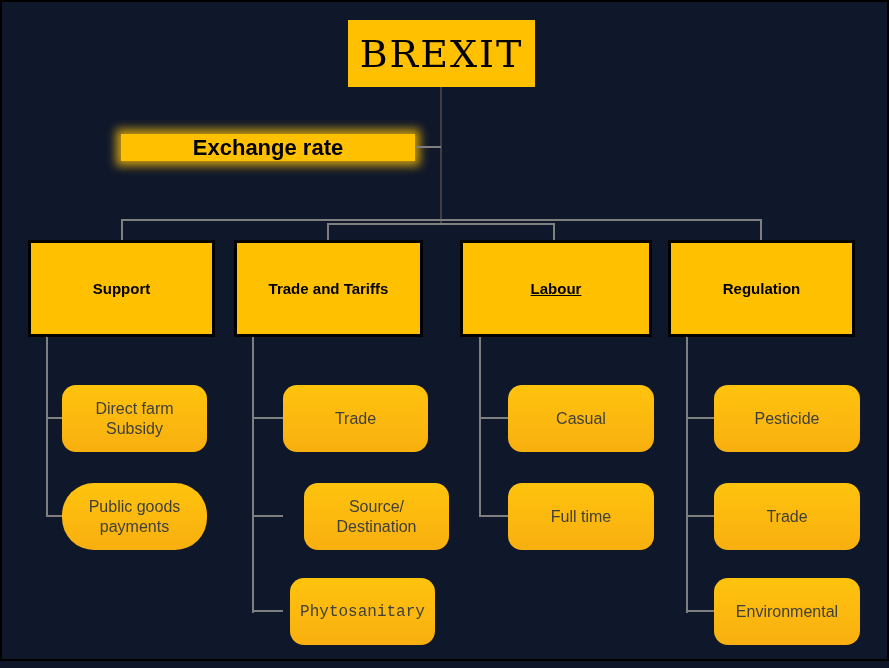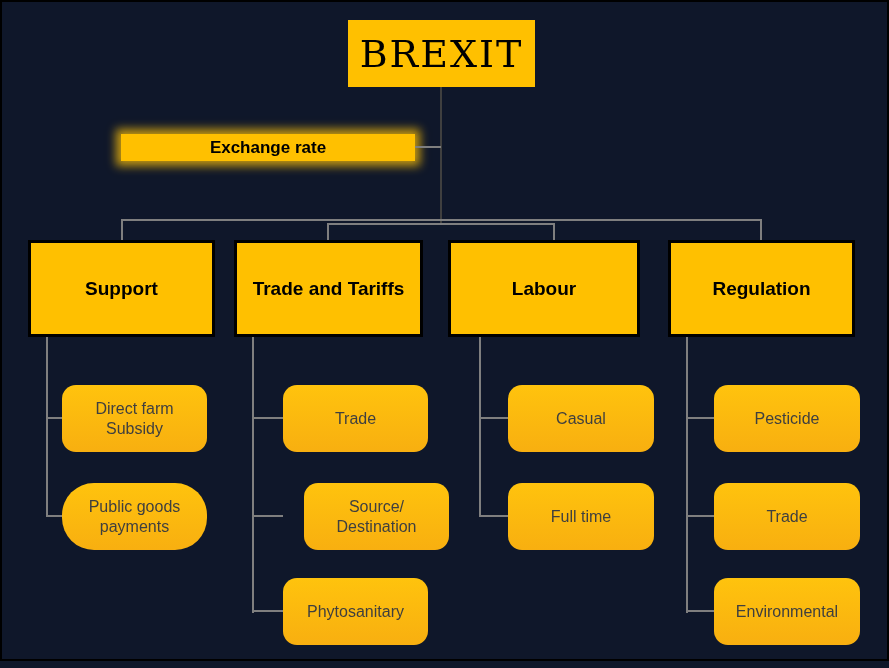--- a/index.html
+++ b/index.html
@@ -30,30 +30,30 @@
     display: flex; align-items: center; justify-content: center;
     font-family: "DejaVu Serif", "Liberation Serif", serif;
     font-size: 38px; letter-spacing: 2px; color: var(--title-text, #000);
   }
   .node-float {
     position: absolute;
     left: 121px; top: 134px; width: 294px; height: 27px;
     background: var(--accent, #FFC000);
     box-shadow: 0 0 9px 5px var(--glow, rgba(255,195,10,0.75));
     display: flex; align-items: center; justify-content: center;
-    font-weight: bold; font-size: 17px; color: #000;
+    font-weight: bold; font-size: 22px; color: #000;
   }
   .node-branch {
     position: absolute;
     top: 240px; height: 97px;
     box-sizing: border-box;
     background: var(--accent, #FFC000);
     border: 3px solid var(--node-border, #000);
     display: flex; align-items: center; justify-content: center;
-    font-weight: bold; font-size: 19px; color: #000;
+    font-weight: bold; font-size: 15px; color: #000;
     text-align: center;
   }
   .node-child {
     position: absolute;
     width: 145px; height: 67px;
     box-sizing: border-box;
     background: linear-gradient(180deg, var(--child-fill-top, #FFC30D), var(--child-fill-bottom, #F8AF10));
     border-radius: 14px;
     display: flex; align-items: center; justify-content: center;
     font-size: 16px; line-height: 1.25; color: var(--child-text, #3f3f3f);
@@ -84,21 +84,21 @@
   <div class="line" style="left:327px; top:223px; width:228px; height:2px;"></div>
   <div class="line" style="left:327px; top:223px; width:2px; height:17px;"></div>
   <div class="line" style="left:553px; top:223px; width:2px; height:17px;"></div>
 
   <div class="node-branch" style="left:28px; width:187px;">
     <span>Support</span>
   </div>
   <div class="node-branch" style="left:234px; width:189px;">
     <span>Trade and Tariffs</span>
   </div>
-  <div class="node-branch" style="left:448px; width:192px;">
+  <div class="node-branch" style="left:460px; width:192px;text-decoration:underline;">
     <span>Labour</span>
   </div>
   <div class="node-branch" style="left:668px; width:187px;">
     <span>Regulation</span>
   </div>
 
   <div class="line" style="left:46px; top:337px; width:2px; height:180px;"></div>
   <div class="line" style="left:46px; top:417px; width:16px; height:2px;"></div>
   <div class="line" style="left:46px; top:515px; width:16px; height:2px;"></div>
 
@@ -122,21 +122,21 @@
   <div class="node-child" style="left:62px; top:483px;border-radius:32px;">
     <span>Public goods payments</span>
   </div>
 
   <div class="node-child" style="left:283px; top:385px;">
     <span>Trade</span>
   </div>
   <div class="node-child" style="left:283px; top:483px;margin-left:21px;">
     <span>Source/ Destination</span>
   </div>
-  <div class="node-child" style="left:283px; top:578px;">
+  <div class="node-child" style="left:290px; top:578px;font-family:Liberation Mono, monospace;">
     <span>Phytosanitary</span>
   </div>
 
   <div class="node-child" style="left:508px; top:385px; width:146px;">
     <span>Casual</span>
   </div>
   <div class="node-child" style="left:508px; top:483px; width:146px;">
     <span>Full time</span>
   </div>
 

